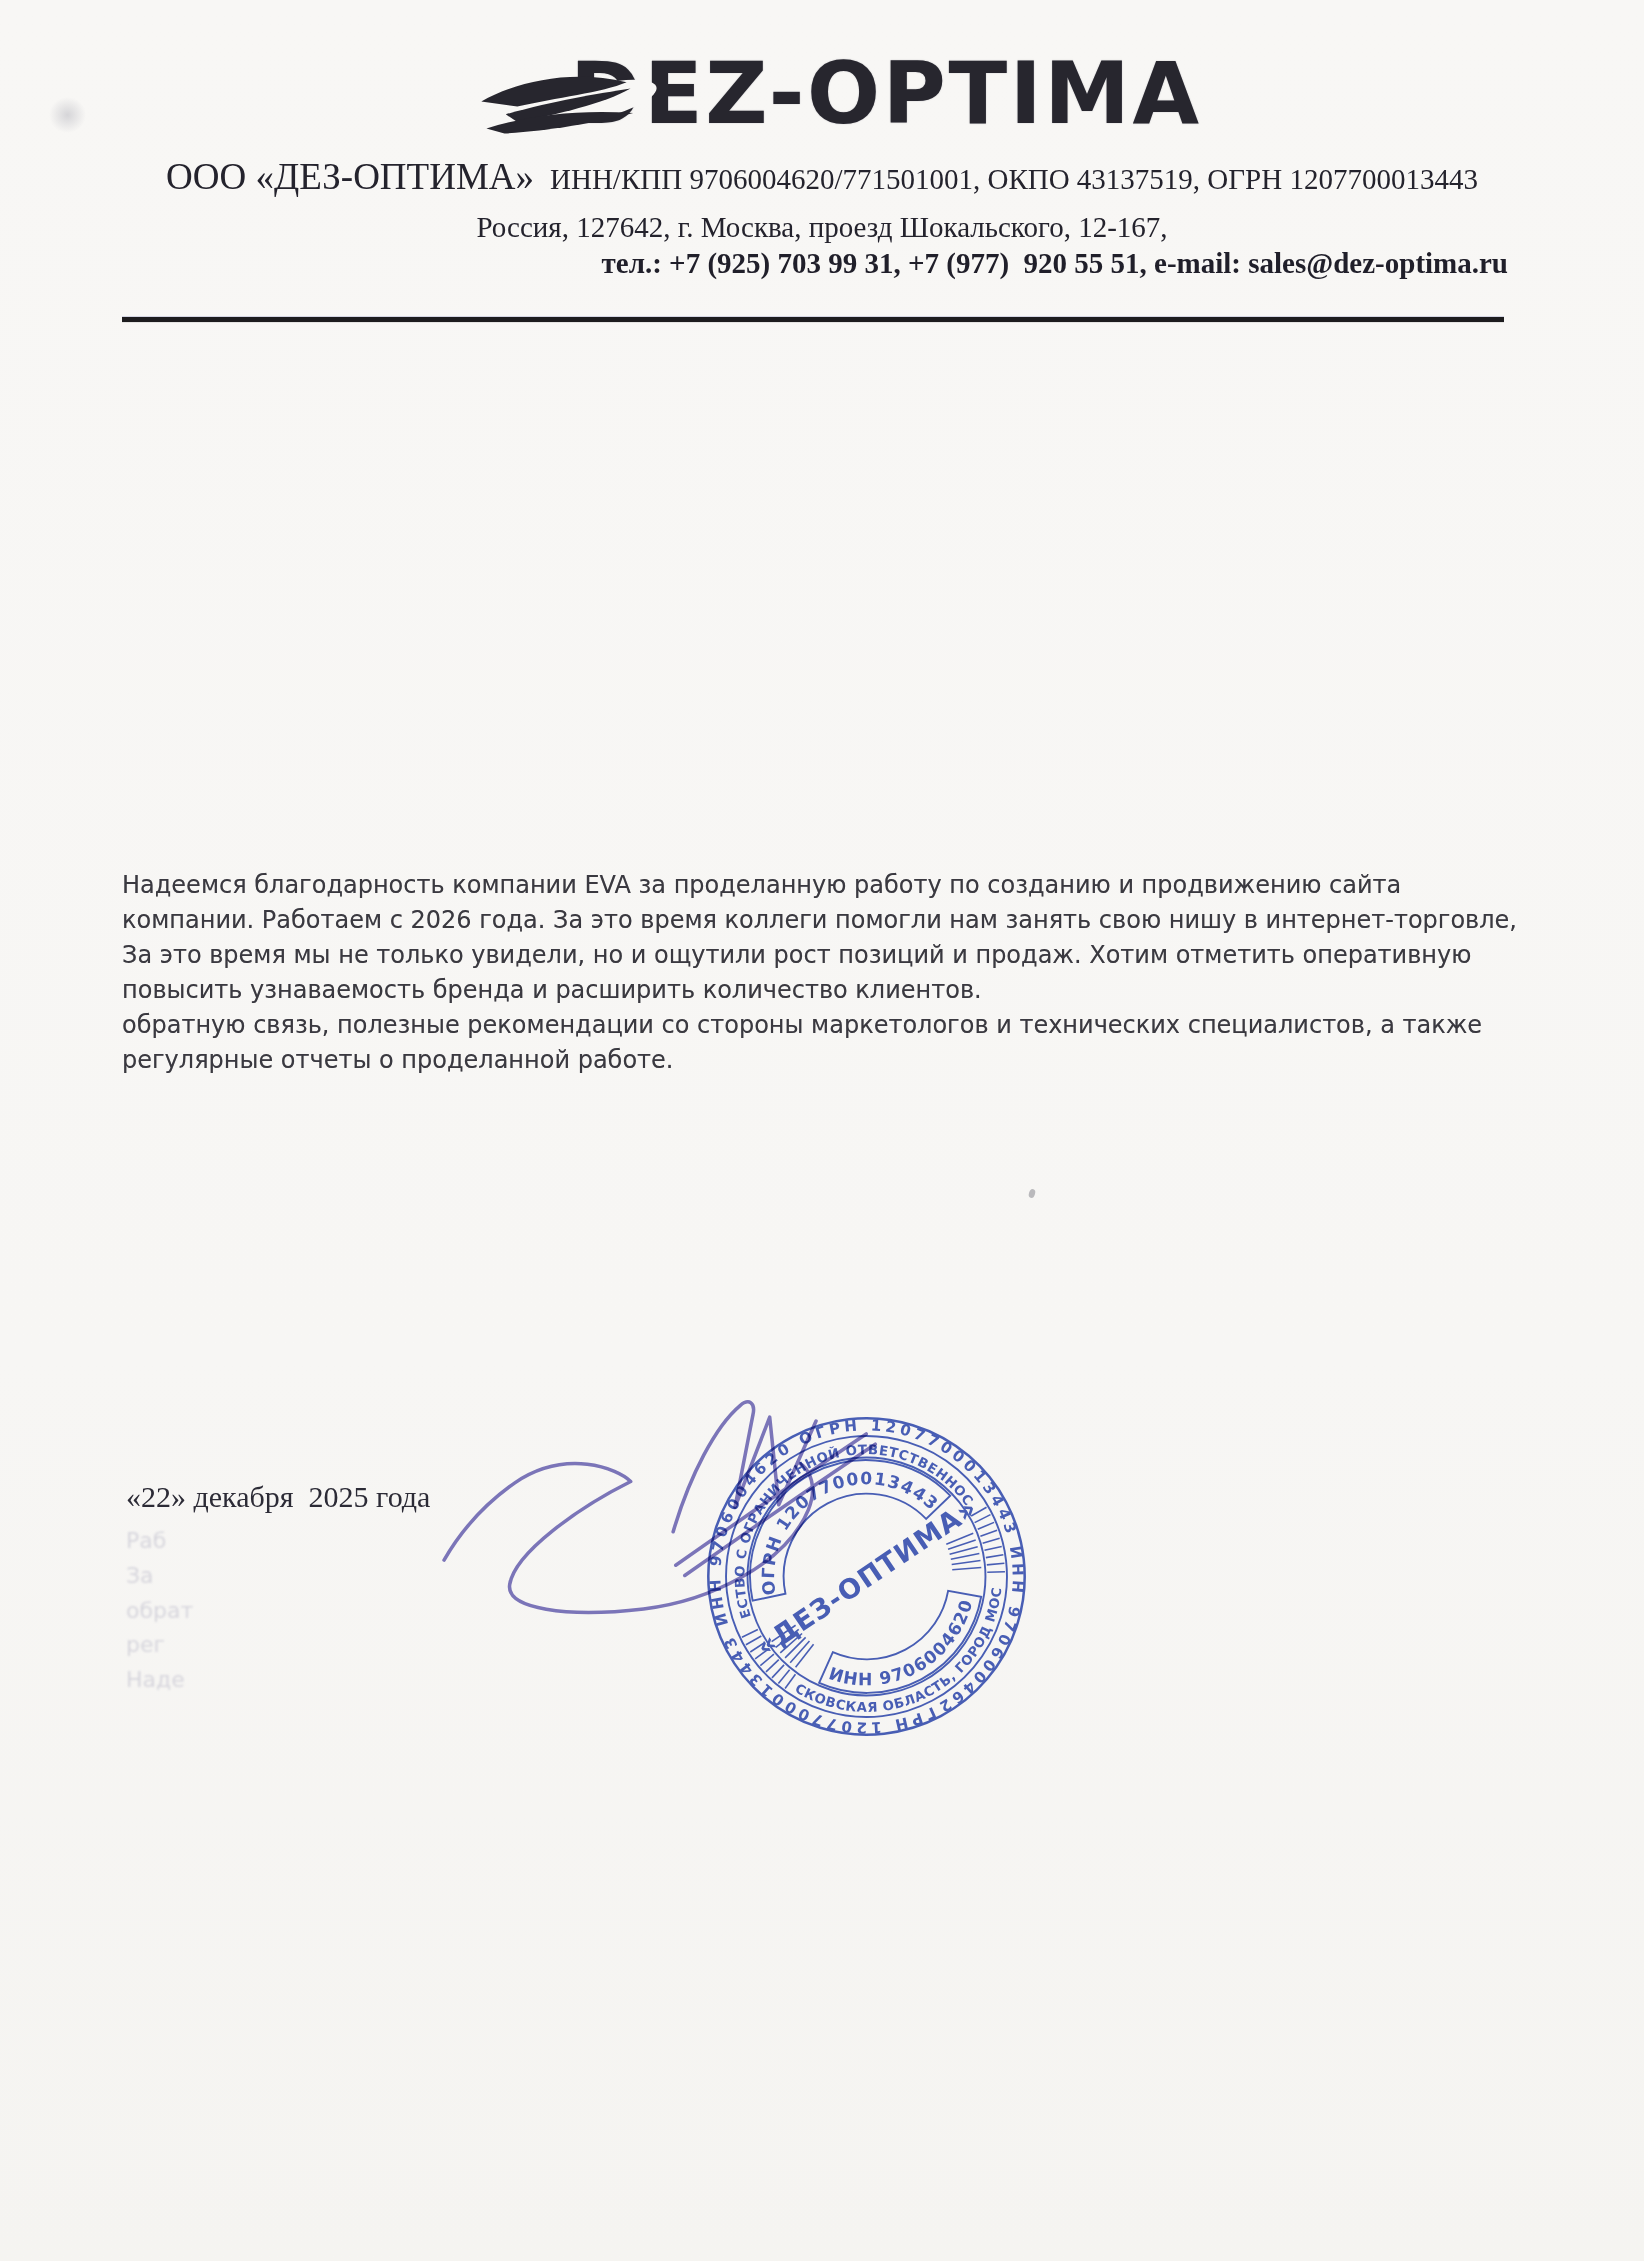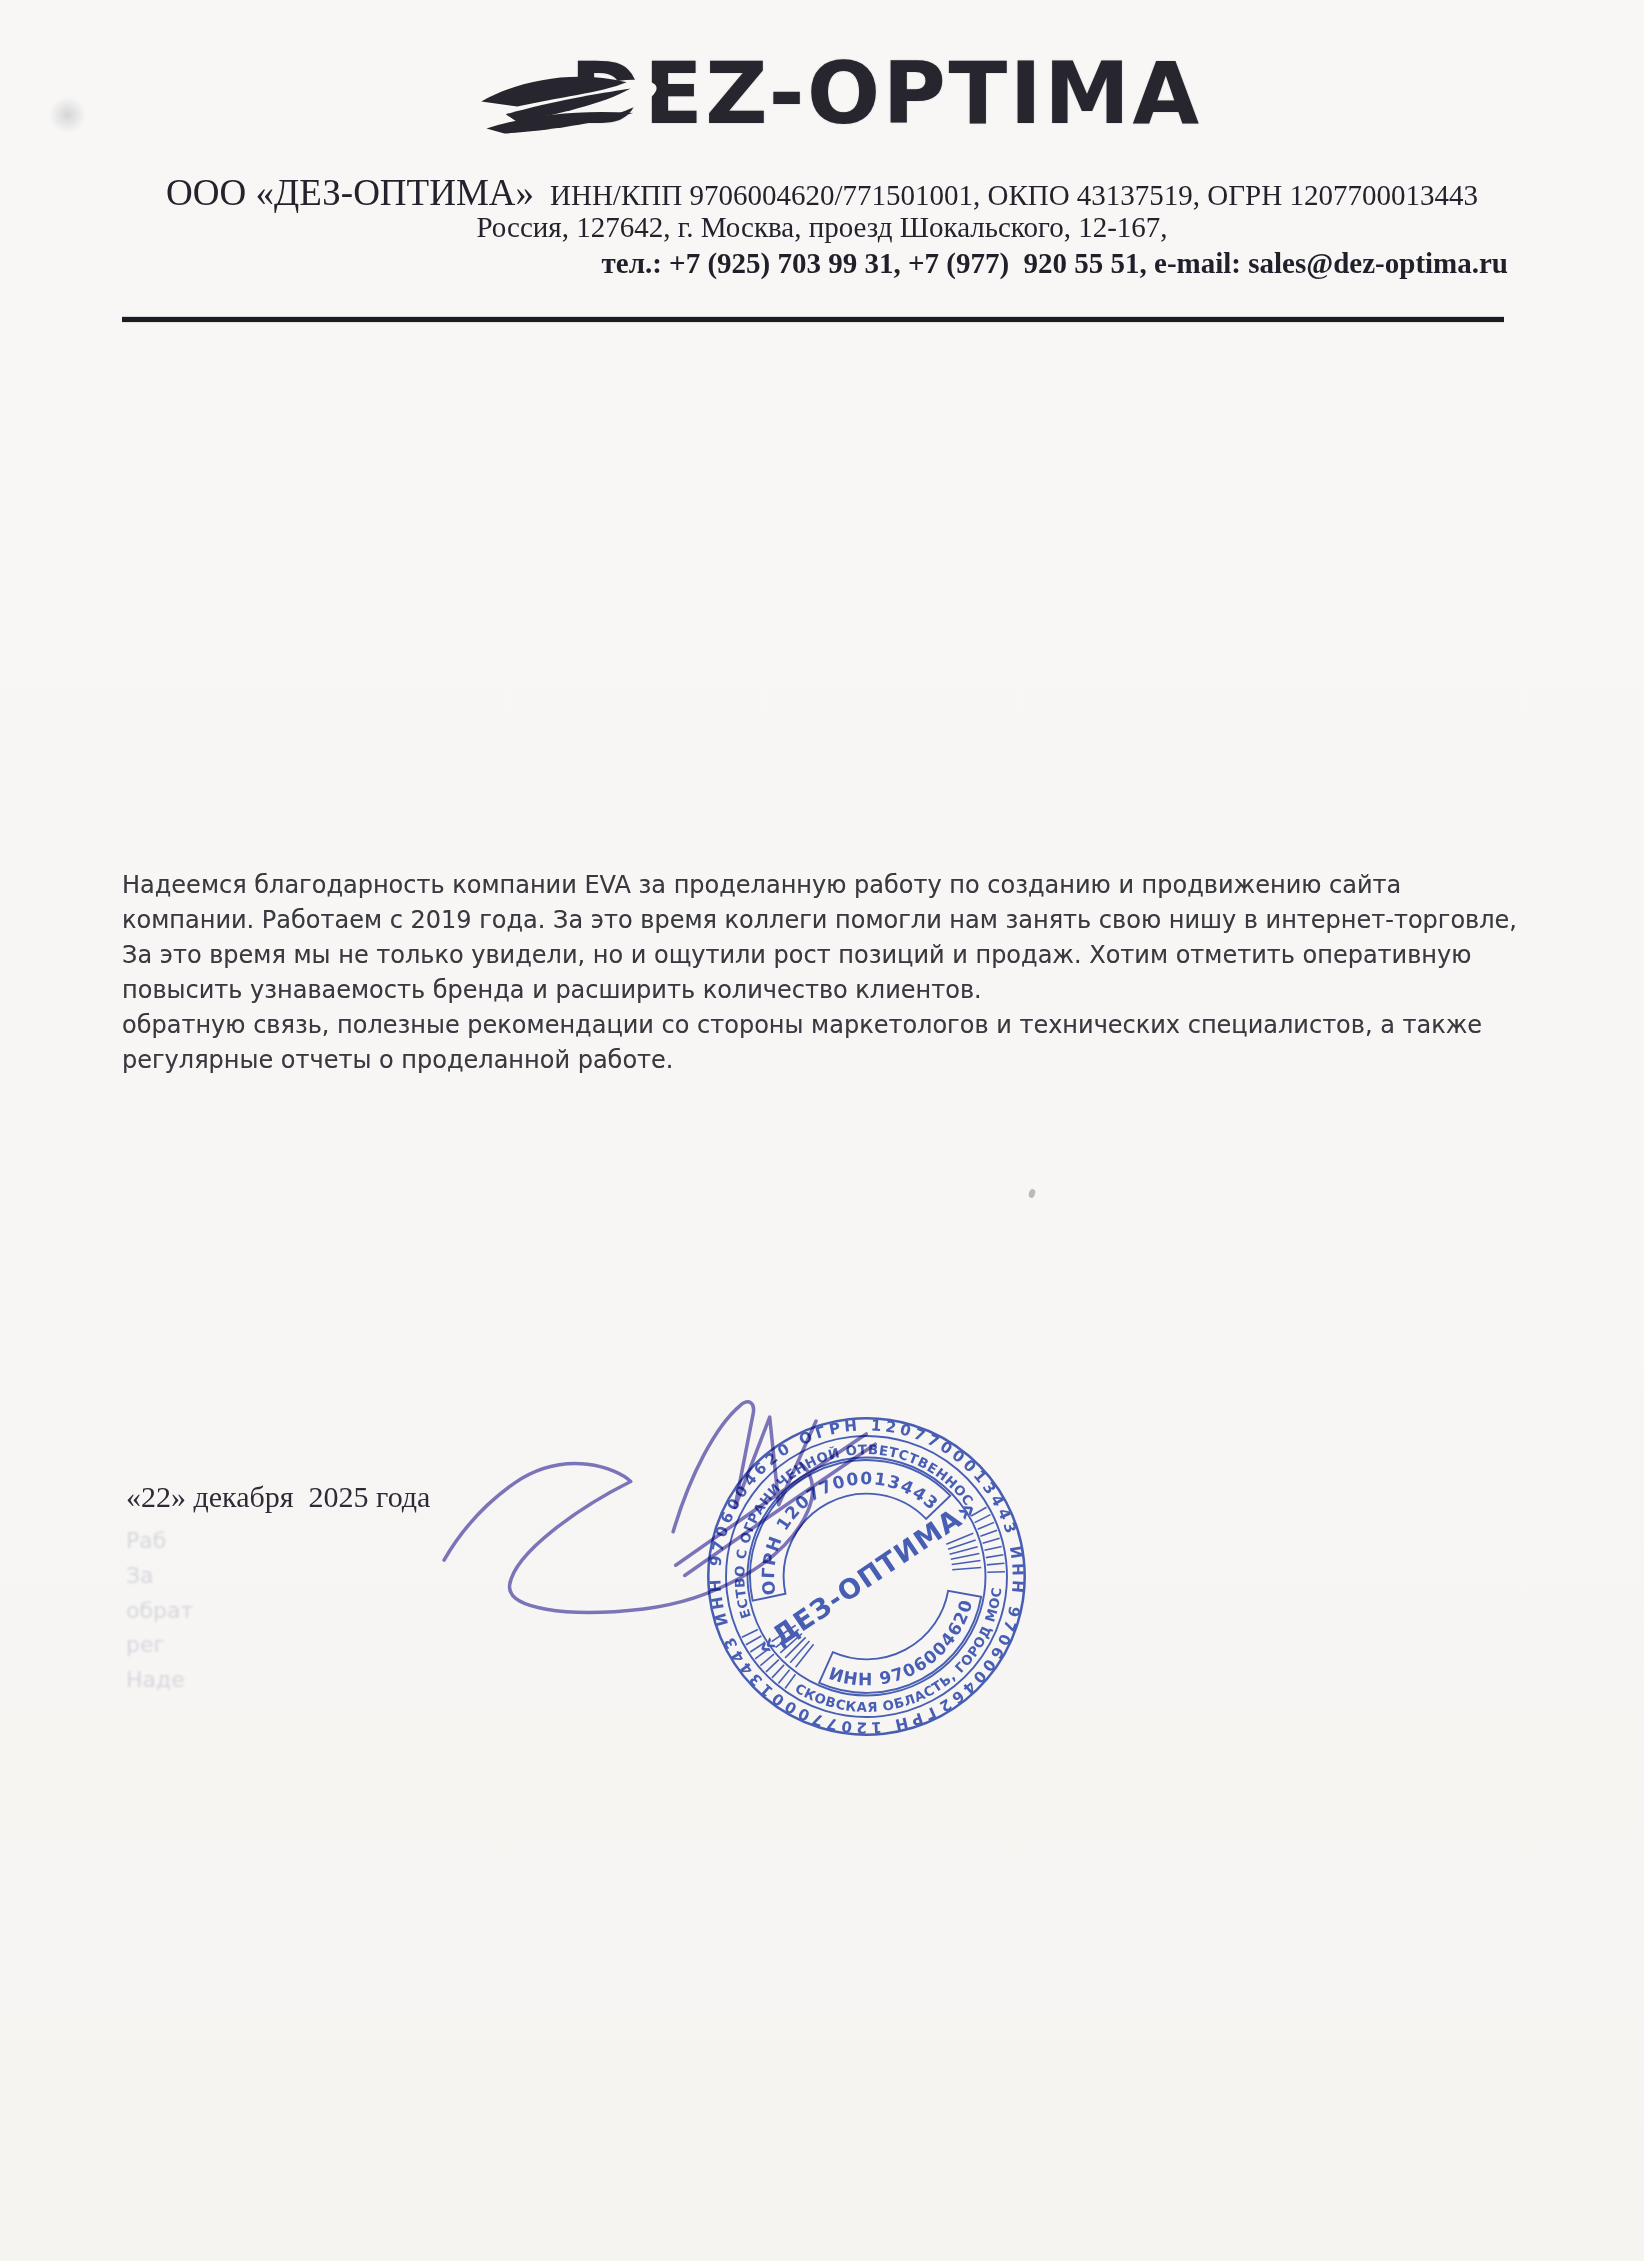--- a/index.html
+++ b/index.html
@@ -19,21 +19,21 @@
     font-weight:800;font-size:86px;line-height:86px;
     letter-spacing:2.6px;color:#27262e;
     text-shadow:0 0 1.3px rgba(40,40,60,.35);
     white-space:nowrap;
   }
   .logo-swoosh{position:absolute;left:0;top:14px;width:193px;height:71px;}
   
   .hdr-line1{
     position:absolute;left:0;top:155px;width:1644px;
     display:flex;justify-content:center;align-items:baseline;gap:16px;
-    color:#24232d;white-space:nowrap;margin-top:16px;
+    color:#24232d;white-space:nowrap;
   }
   .company-name{font-family:"Liberation Serif","DejaVu Serif",serif;font-size:37px;}
   .registration{font-family:"Liberation Serif","DejaVu Serif",serif;font-size:29px;}
   .hdr-line2{
     position:absolute;left:0;top:211px;width:1644px;text-align:center;
     font-family:"Liberation Serif","DejaVu Serif",serif;font-size:29px;color:#24232d;
   }
   .hdr-line3{
     position:absolute;left:0;top:247px;width:1508px;text-align:right;
     font-family:"Liberation Serif","DejaVu Serif",serif;font-size:29px;font-weight:bold;color:#201f2a;
@@ -100,21 +100,21 @@
   <div class="hdr-line1">
     <span class="company-name">ООО «ДЕЗ-ОПТИМА»</span>
     <span class="registration">ИНН/КПП 9706004620/771501001, ОКПО 43137519, ОГРН 1207700013443</span>
   </div>
   <div class="hdr-line2">Россия, 127642, г. Москва, проезд Шокальского, 12-167,</div>
   <div class="hdr-line3">тел.: +7 (925) 703 99 31, +7 (977)&nbsp; 920 55 51, e-mail: sales@dez-optima.ru</div>
   <div class="divider"></div>
 
   <div class="body-block">
     <div class="body-line">Надеемся благодарность компании EVA за проделанную работу по созданию и продвижению сайта</div>
-    <div class="body-line">компании. Работаем с 2019 года. За это время коллеги помогли нам занять свою нишу в интернет-торговле,</div>
+    <div class="body-line">компании. Работаем с 2026 года. За это время коллеги помогли нам занять свою нишу в интернет-торговле,</div>
     <div class="body-line">За это время мы не только увидели, но и ощутили рост позиций и продаж. Хотим отметить оперативную</div>
     <div class="body-line">повысить узнаваемость бренда и расширить количество клиентов.</div>
     <div class="body-line">обратную связь, полезные рекомендации со стороны маркетологов и технических специалистов, а также</div>
     <div class="body-line">регулярные отчеты о проделанной работе.</div>
   </div>
 
   <div class="date-line">«22» декабря&nbsp; 2025 года</div>
 
   <svg class="signature-svg" viewBox="0 0 780 430" aria-hidden="true">
     <g fill="none" stroke="#716aba" stroke-width="5.5" stroke-linecap="round" stroke-linejoin="round">

